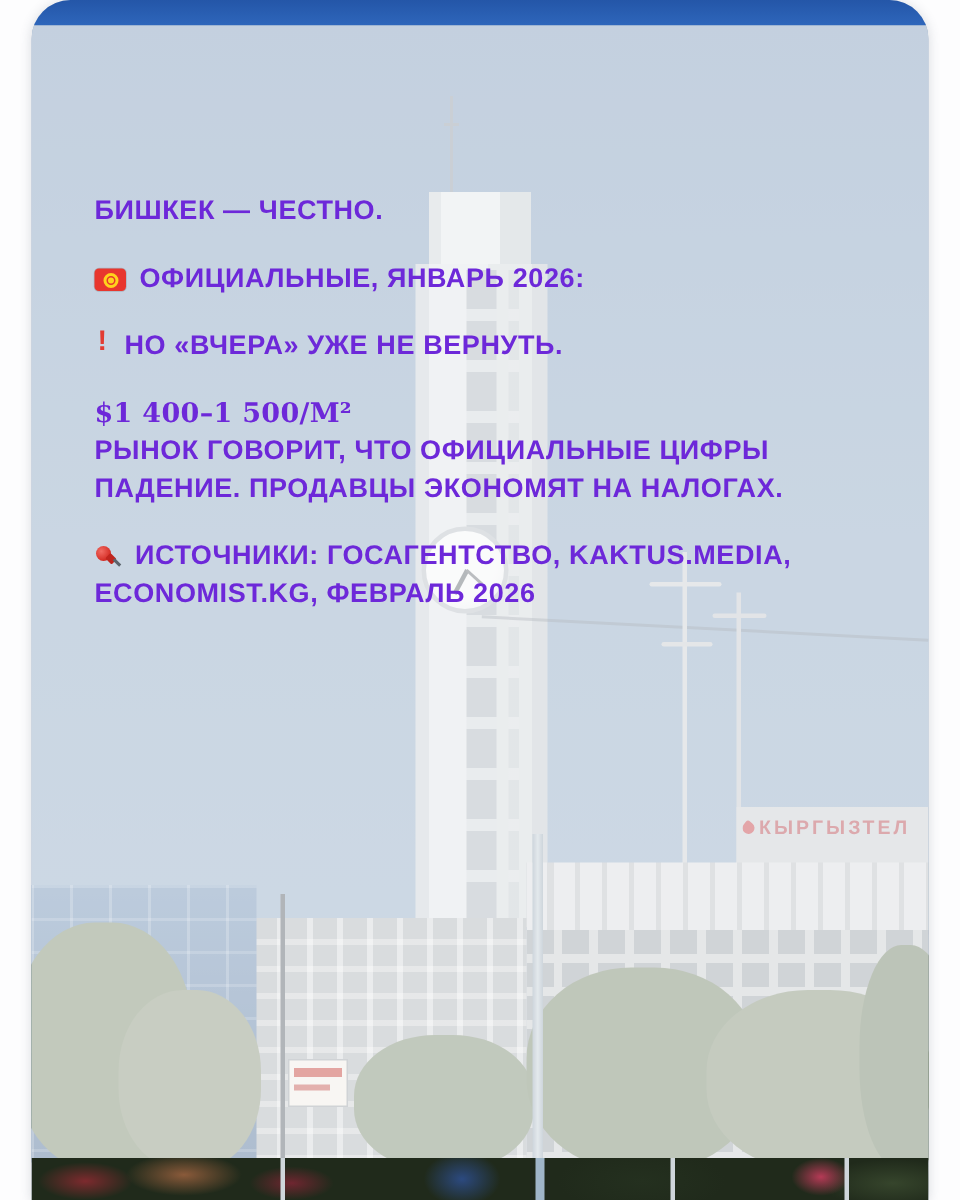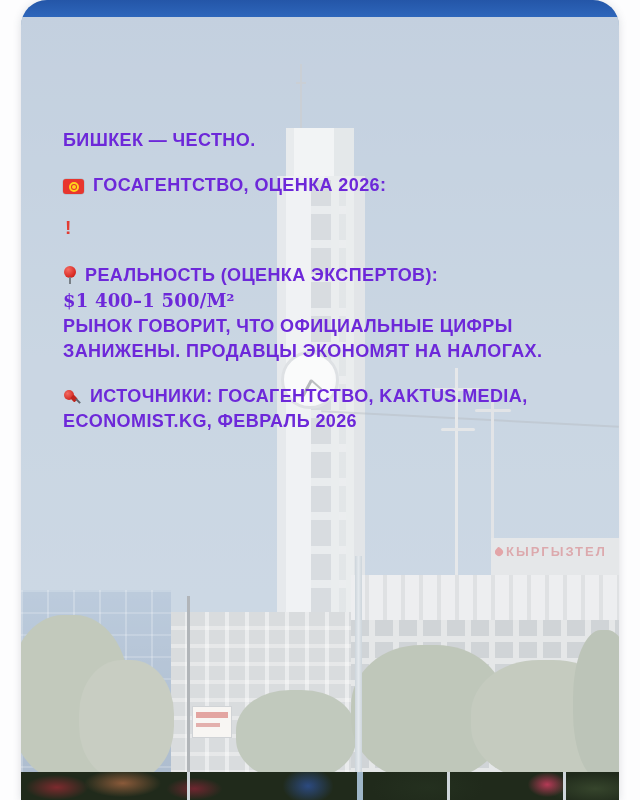--- a/index.html
+++ b/index.html
@@ -192,29 +192,28 @@
     <div class="strip-pole sp4"></div>
 
     <div class="overlay"></div>
   </div>
 
   <div class="content">
       <div class="group">
         <div class="line"><span class="seg-main">БИШКЕК — ЧЕСТНО.</span></div>
       </div>
       <div class="group">
-        <div class="line"><span class="ic kyrgyzstan-flag-icon"><i class="p1"></i><i class="p2"></i></span><span class="seg-main">ГОСАГЕНТСТВО, ОЦЕНКА 2026:</span></div>
-      </div>
-      <div class="group">
-        <div class="line"><span class="ic red-exclamation-icon"><i class="p1"></i><i class="p2"></i></span></div>
-      </div>
-      <div class="group">
-        <div class="line"><span class="ic round-pushpin-icon"><i class="p1"></i><i class="p2"></i></span><span class="seg-main">РЕАЛЬНОСТЬ (ОЦЕНКА ЭКСПЕРТОВ):</span></div>
+        <div class="line"><span class="ic kyrgyzstan-flag-icon"><i class="p1"></i><i class="p2"></i></span><span class="seg-main">ОФИЦИАЛЬНЫЕ, ЯНВАРЬ 2026:</span></div>
+      </div>
+      <div class="group">
+        <div class="line"><span class="ic red-exclamation-icon"><i class="p1"></i><i class="p2"></i></span><span class="seg-main">НО «ВЧЕРА» УЖЕ НЕ ВЕРНУТЬ.</span></div>
+      </div>
+      <div class="group">
         <div class="line"><span class="seg-figure">$1 400–1 500/М²</span></div>
         <div class="line"><span class="seg-main">РЫНОК ГОВОРИТ, ЧТО ОФИЦИАЛЬНЫЕ ЦИФРЫ
-ЗАНИЖЕНЫ. ПРОДАВЦЫ ЭКОНОМЯТ НА НАЛОГАХ.</span></div>
+ПАДЕНИЕ. ПРОДАВЦЫ ЭКОНОМЯТ НА НАЛОГАХ.</span></div>
       </div>
       <div class="group">
         <div class="line"><span class="ic pushpin-icon"><i class="p1"></i><i class="p2"></i></span><span class="seg-main">ИСТОЧНИКИ: ГОСАГЕНТСТВО, KAKTUS.MEDIA,
 ECONOMIST.KG, ФЕВРАЛЬ 2026</span></div>
       </div>
     </div>
 </div>
 
 </body></html>

